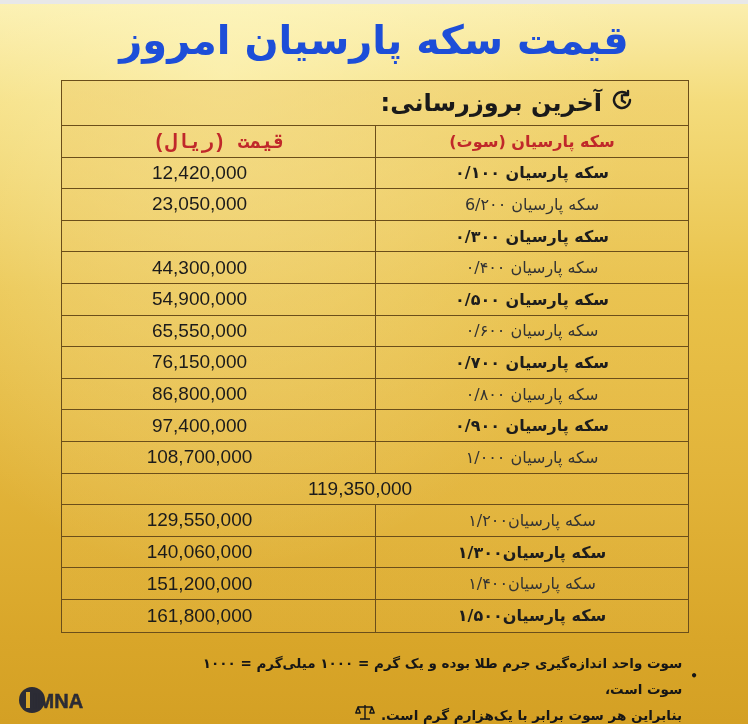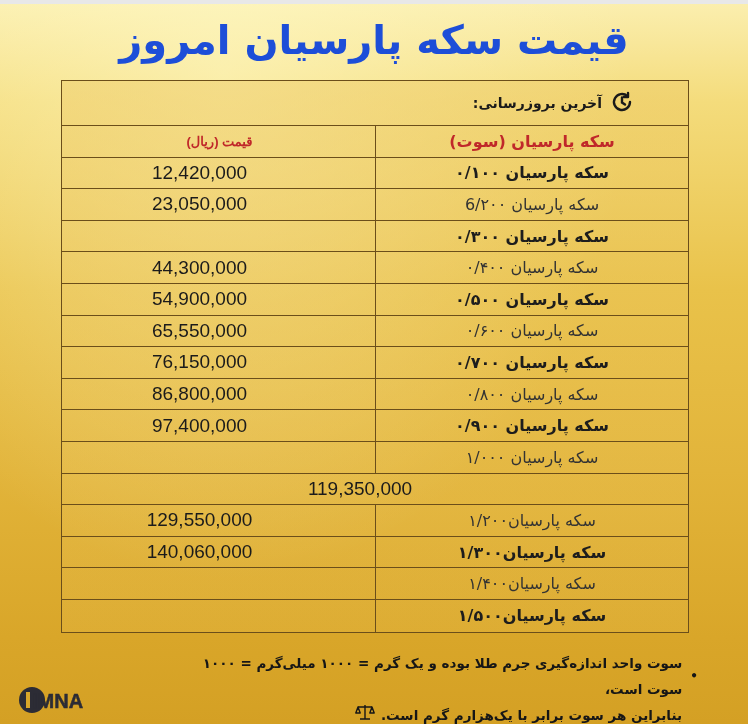--- a/index.html
+++ b/index.html
@@ -31,21 +31,21 @@
       background: linear-gradient(180deg, rgba(236,199,96,0.45) 0%, rgba(232,190,80,0.25) 100%);
       direction: rtl;
     }
     .update-row {
       height: 45px;
       border-bottom: 1.5px solid #6b4e1a;
       display: flex; align-items: center;
       padding-right: 54px;
       gap: 8px;
       font-weight: bold;
-      font-size: 14px;
+      font-size: 24px;
       color: #1a1a1a;
     }
     .update-row svg { width: 24px; height: 24px; }
     .row {
       height: 31.6px;
       display: flex;
       border-bottom: 1.2px solid #6b4e1a;
     }
     .row:last-child { border-bottom: none; }
     .cell {
@@ -58,25 +58,25 @@
       flex: 1;
       direction: ltr;
       font-family: "Liberation Sans", sans-serif;
       font-size: 19px;
       padding-right: 55px;
       color: #1b1b1b;
       padding-left: 25px;
     }
     .row.header .cell { color: #c0282a; font-weight: bold; font-size: 16px; }
     .row.header .cell.price {
-      font-family: Liberation Sans, sans-serif;
+      font-family: Liberation Mono, monospace;
       direction: rtl;
       padding-right: 0;
       padding-left: 10px;
-      font-size: 13px;
+      font-size: 20px;
     }
     .row.bold .cell.name { font-weight: bold; text-align: center; }
     .row.light .cell.name { font-weight: normal; color: #333; }
     .note {
       position: absolute; right: 50px; top: 650px; width: 520px;
       direction: rtl;
       font-weight: bold;
       font-size: 13.5px;
       color: #161616;
       line-height: 26px;
@@ -143,37 +143,40 @@
   <div class="row light">
     <div class="cell name">سکه پارسیان ۰/۸۰۰</div>
     <div class="cell price">86,800,000</div>
   </div>
   <div class="row bold">
     <div class="cell name">سکه پارسیان ۰/۹۰۰</div>
     <div class="cell price">97,400,000</div>
   </div>
   <div class="row light">
     <div class="cell name">سکه پارسیان ۱/۰۰۰</div>
+    <div class="cell price">108,700,000</div>
   </div>
   <div class="row bold">
     <div class="cell price">119,350,000</div>
   </div>
   <div class="row light">
     <div class="cell name">سکه پارسیان۱/۲۰۰</div>
     <div class="cell price">129,550,000</div>
   </div>
   <div class="row bold">
     <div class="cell name">سکه پارسیان۱/۳۰۰</div>
     <div class="cell price">140,060,000</div>
   </div>
   <div class="row light">
     <div class="cell name">سکه پارسیان۱/۴۰۰</div>
+    <div class="cell price">151,200,000</div>
   </div>
   <div class="row bold">
     <div class="cell name">سکه پارسیان۱/۵۰۰</div>
+    <div class="cell price">161,800,000</div>
   </div>
 </div>
 
 <div class="note">
   <div class="line1">
     <span class="bullet">•</span>
     <span>سوت واحد اندازه‌گیری جرم طلا بوده و یک گرم = ۱۰۰۰ میلی‌گرم = ۱۰۰۰ سوت است،</span>
   </div>
   <div class="line2">
     <span>بنابراین هر سوت برابر با یک‌هزارم گرم است.</span>

